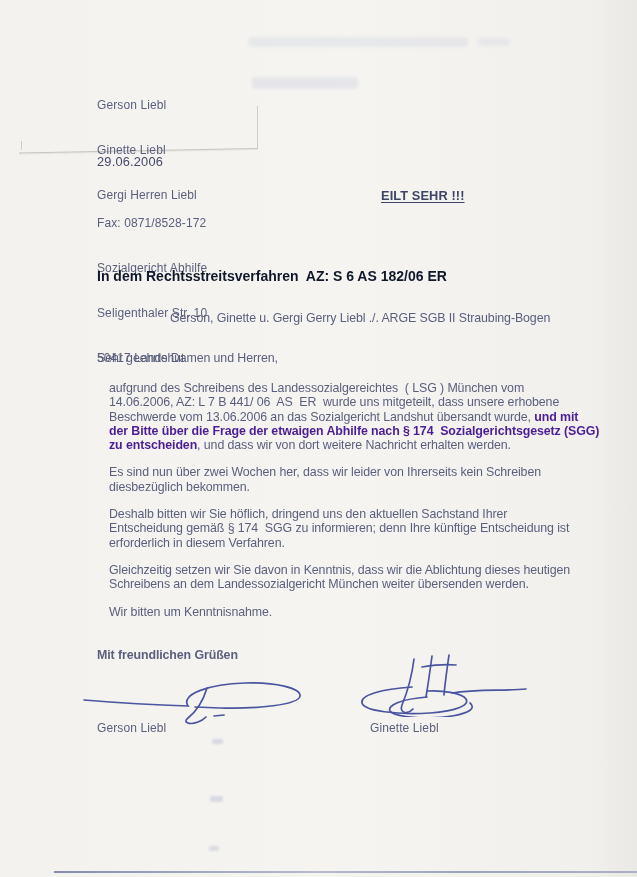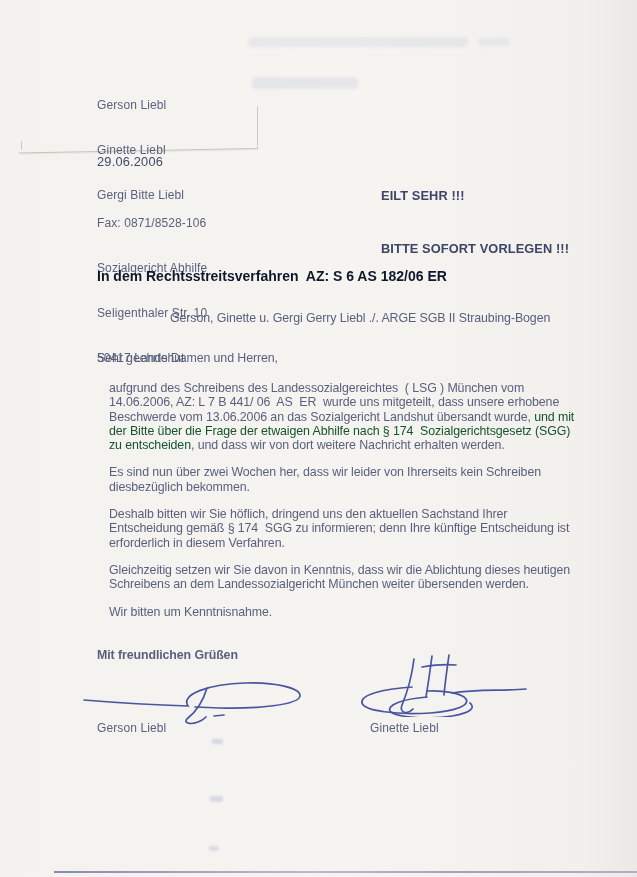--- a/index.html
+++ b/index.html
@@ -7,26 +7,26 @@
     width:637px; height:877px;
     position:relative; overflow:hidden;
     background: linear-gradient(90deg, #f3f2ee 0%, #f5f4f1 55%, #f1f0ec 92%, #eae9e5 100%);
     font-family: "Liberation Sans", sans-serif;
     color:#5a5f7d;
   }
   .abs { position:absolute; white-space:pre-wrap; }
   .blk { font-size:12px; line-height:15px; letter-spacing:0.1px; }
   .date { font-size:12.8px; font-weight:normal; color:#43486a; letter-spacing:0.2px; }
   .urgent { font-size:12.8px; font-weight:bold; color:#3e4466; line-height:17.5px; letter-spacing:0.1px; }
-  .urgent div { text-underline-offset:2px; }
+  .urgent div { text-decoration:underline; text-underline-offset:2px; }
   .subject { font-size:14px; font-weight:bold; color:#0f172a; }
   .bodytxt { font-size:12.4px; line-height:14.3px; letter-spacing:-0.1px; width:520px; }
   .para { margin:0 0 13px 12px; }
   .bline { white-space:pre-wrap; }
-  .bline .b { font-weight:normal; color:#14532d; }
+  .bline .b { font-weight:bold; color:#4c1d95; }
   .sig { position:absolute; }
   .sig path { fill:none; stroke:#4a55a0; stroke-width:1.7; stroke-linecap:round; }
   
   .crease-v { position:absolute; left:257px; top:106px; width:1px; height:43px; background:#cfccc5; }
   .crease-h { position:absolute; left:19px; top:148px; width:239px; height:1px; background:#c7c4bd;
               transform:rotate(-1.1deg); transform-origin:right center; box-shadow:0 1px 1px rgba(120,118,110,0.12); }
   .crease-v2 { position:absolute; left:21px; top:141px; width:1px; height:9px; background:#cfccc5; }
   .scanline { position:absolute; left:54px; top:871px; width:583px; height:2px;
               background: linear-gradient(90deg,#888cab 0%,#9ea2bd 20%,#b8bbcd 45%,#9fa3ba 70%,#adb0c6 100%); }
   .smudge { position:absolute; background:#9aa4cc; border-radius:4px; filter:blur(1.6px); }
@@ -48,32 +48,31 @@
 <div class="speck sp2"></div>
 <div class="speck sp3"></div>
 
 <div class="crease-v"></div>
 <div class="crease-h"></div>
 <div class="crease-v2"></div>
 
 <div class="abs blk" style="left:97px; top:68px;">
   <div>Gerson Liebl</div>
   <div>Ginette Liebl</div>
-  <div>Gergi Bitte Liebl</div>
+  <div>Gergi Herren Liebl</div>
 </div>
 
 <div class="abs date" style="left:97px; top:154px;">29.06.2006</div>
 
 <div class="abs urgent" style="left:381px; top:152px;">
   <div>EILT SEHR !!!</div>
-  <div>BITTE SOFORT VORLEGEN !!!</div>
 </div>
 
 <div class="abs blk" style="left:97px; top:186px;">
-  <div>Fax: 0871/8528-106</div>
+  <div>Fax: 0871/8528-172</div>
   <div>Sozialgericht Abhilfe</div>
   <div>Seligenthaler Str. 10</div>
   <div>50417 Landshut</div>
 </div>
 
 <div class="abs subject" style="left:97px; top:268px;">In dem Rechtsstreitsverfahren  AZ: S 6 AS 182/06 ER</div>
 
 <div class="abs bodytxt" style="left:170px; top:311px;">Gerson, Ginette u. Gergi Gerry Liebl ./. ARGE SGB II Straubing-Bogen</div>
 
 <div class="abs bodytxt" style="left:97px; top:351px;">Sehr geehrte Damen und Herren,</div>

